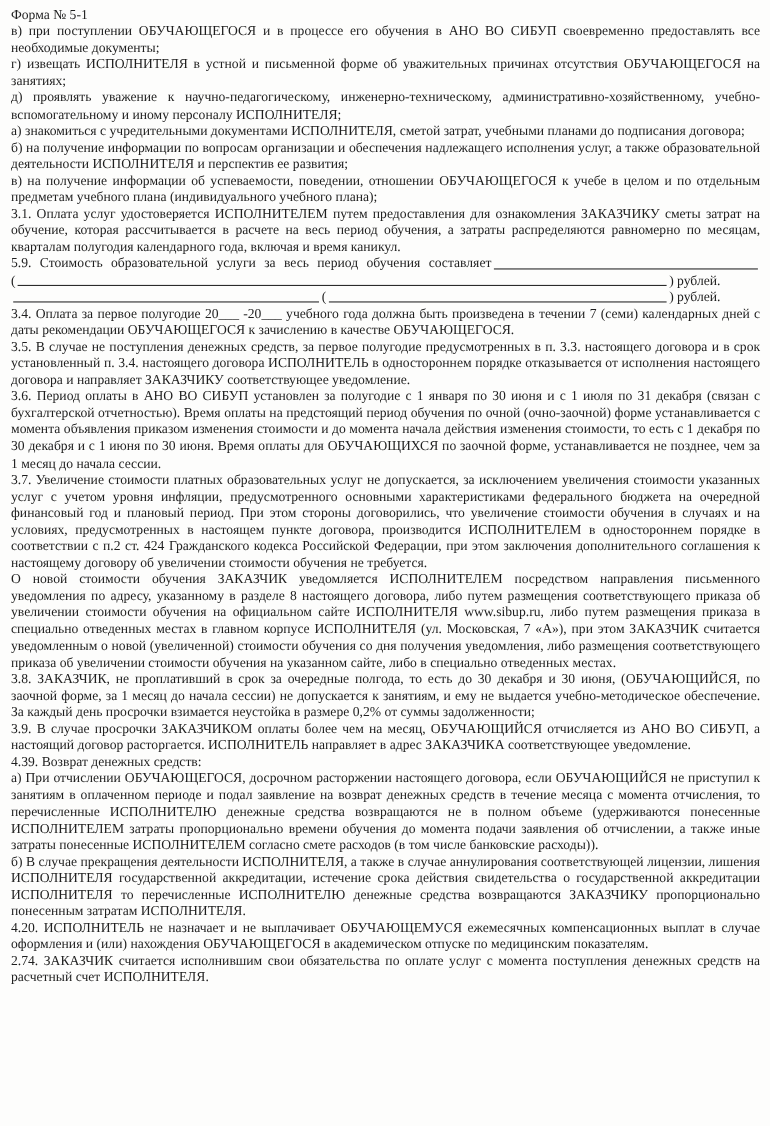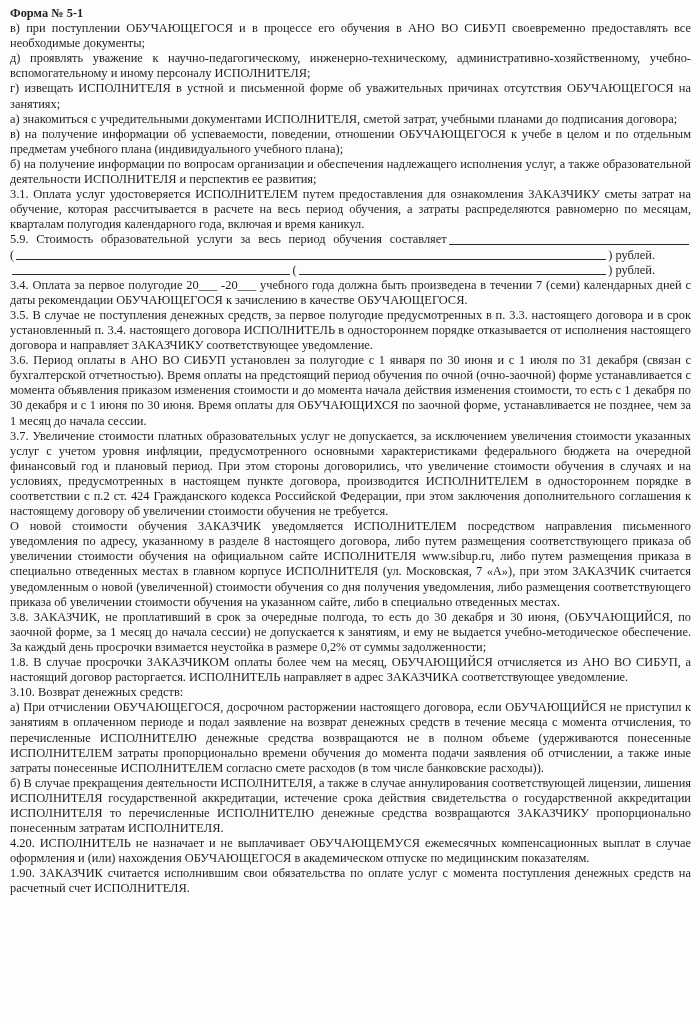--- a/index.html
+++ b/index.html
@@ -15,21 +15,21 @@
     font-family: "Liberation Serif", serif;
     color: #1e1e1e;
   }
   .doc {
     padding: 6px 9px 0 10px;
     font-size: 12.4px;
     line-height: 15.1px;
   }
   .para { margin: 0; }
   .para.p  { text-align: justify; }
-  .para.pb { font-weight: bold; text-align: left; }
+  .para.pb { font-weight: normal; text-align: left; }
   .para.h  { font-weight: bold; text-align: center; }
   .para.fill {
     display: flex;
     align-items: stretch;
     white-space: pre;
   }
   .para.fill .seg { flex: 0 0 auto; }
   .para.fill.spread .seg { word-spacing: 4.5px; }
   .para.fill.inset { margin-right: 36px; }
   .blank {
@@ -39,35 +39,35 @@
     min-width: 12px;
   }
 </style>
 </head>
 <body>
 
 <div class="doc">
   <div class="para pb">Форма № 5-1</div>
   <div id="doc-body">
       <div class="para p">в) при поступлении ОБУЧАЮЩЕГОСЯ и в процессе его обучения в АНО ВО СИБУП своевременно предоставлять все необходимые документы;</div>
+      <div class="para p">г) извещать ИСПОЛНИТЕЛЯ в устной и письменной форме об уважительных причинах отсутствия ОБУЧАЮЩЕГОСЯ на занятиях;</div>
       <div class="para p">д) проявлять уважение к научно-педагогическому, инженерно-техническому, административно-хозяйственному, учебно-вспомогательному и иному персоналу ИСПОЛНИТЕЛЯ;</div>
-      <div class="para p">г) извещать ИСПОЛНИТЕЛЯ в устной и письменной форме об уважительных причинах отсутствия ОБУЧАЮЩЕГОСЯ на занятиях;</div>
       <div class="para p">а) знакомиться с учредительными документами ИСПОЛНИТЕЛЯ, сметой затрат, учебными планами до подписания договора;</div>
+      <div class="para p">б) на получение информации по вопросам организации и обеспечения надлежащего исполнения услуг, а также образовательной деятельности ИСПОЛНИТЕЛЯ и перспектив ее развития;</div>
       <div class="para p">в) на получение информации об успеваемости, поведении, отношении ОБУЧАЮЩЕГОСЯ к учебе в целом и по отдельным предметам учебного плана (индивидуального учебного плана);</div>
-      <div class="para p">б) на получение информации по вопросам организации и обеспечения надлежащего исполнения услуг, а также образовательной деятельности ИСПОЛНИТЕЛЯ и перспектив ее развития;</div>
       <div class="para p">3.1. Оплата услуг удостоверяется ИСПОЛНИТЕЛЕМ путем предоставления для ознакомления ЗАКАЗЧИКУ сметы затрат на обучение, которая рассчитывается в расчете на весь период обучения, а затраты распределяются равномерно по месяцам, кварталам полугодия календарного года, включая и время каникул.</div>
       <div class="para fill spread"><span class="seg">5.9. Стоимость образовательной услуги за весь период обучения составляет</span><span class="blank" style="flex-grow: 1;"></span></div>
       <div class="para fill inset"><span class="seg">(</span><span class="blank" style="flex-grow: 1;"></span><span class="seg">) рублей.</span></div>
       <div class="para fill inset"><span class="blank" style="flex-grow: 0.95;"></span><span class="seg">(</span><span class="blank" style="flex-grow: 1.05;"></span><span class="seg">) рублей.</span></div>
       <div class="para p">3.4. Оплата за первое полугодие 20___ -20___ учебного года должна быть произведена в течении 7 (семи) календарных дней с даты рекомендации ОБУЧАЮЩЕГОСЯ к зачислению в качестве ОБУЧАЮЩЕГОСЯ.</div>
       <div class="para p">3.5. В случае не поступления денежных средств, за первое полугодие предусмотренных в п. 3.3. настоящего договора и в срок установленный п. 3.4. настоящего договора ИСПОЛНИТЕЛЬ в одностороннем порядке отказывается от исполнения настоящего договора и направляет ЗАКАЗЧИКУ соответствующее уведомление.</div>
       <div class="para p">3.6. Период оплаты в АНО ВО СИБУП установлен за полугодие с 1 января по 30 июня и с 1 июля по 31 декабря (связан с бухгалтерской отчетностью). Время оплаты на предстоящий период обучения по очной (очно-заочной) форме устанавливается с момента объявления приказом изменения стоимости и до момента начала действия изменения стоимости, то есть с 1 декабря по 30 декабря и с 1 июня по 30 июня. Время оплаты для ОБУЧАЮЩИХСЯ по заочной форме, устанавливается не позднее, чем за 1 месяц до начала сессии.</div>
       <div class="para p">3.7. Увеличение стоимости платных образовательных услуг не допускается, за исключением увеличения стоимости указанных услуг с учетом уровня инфляции, предусмотренного основными характеристиками федерального бюджета на очередной финансовый год и плановый период. При этом стороны договорились, что увеличение стоимости обучения в случаях и на условиях, предусмотренных в настоящем пункте договора, производится ИСПОЛНИТЕЛЕМ в одностороннем порядке в соответствии с п.2 ст. 424 Гражданского кодекса Российской Федерации, при этом заключения дополнительного соглашения к настоящему договору об увеличении стоимости обучения не требуется.</div>
       <div class="para p">О новой стоимости обучения ЗАКАЗЧИК уведомляется ИСПОЛНИТЕЛЕМ посредством направления письменного уведомления по адресу, указанному в разделе 8 настоящего договора, либо путем размещения соответствующего приказа об увеличении стоимости обучения на официальном сайте ИСПОЛНИТЕЛЯ www.sibup.ru, либо путем размещения приказа в специально отведенных местах в главном корпусе ИСПОЛНИТЕЛЯ (ул. Московская, 7 «А»), при этом ЗАКАЗЧИК считается уведомленным о новой (увеличенной) стоимости обучения со дня получения уведомления, либо размещения соответствующего приказа об увеличении стоимости обучения на указанном сайте, либо в специально отведенных местах.</div>
       <div class="para p">3.8. ЗАКАЗЧИК, не проплативший в срок за очередные полгода, то есть до 30 декабря и 30 июня, (ОБУЧАЮЩИЙСЯ, по заочной форме, за 1 месяц до начала сессии) не допускается к занятиям, и ему не выдается учебно-методическое обеспечение. За каждый день просрочки взимается неустойка в размере 0,2% от суммы задолженности;</div>
-      <div class="para p">1.8. В случае просрочки ЗАКАЗЧИКОМ оплаты более чем на месяц, ОБУЧАЮЩИЙСЯ отчисляется из АНО ВО СИБУП, а настоящий договор расторгается. ИСПОЛНИТЕЛЬ направляет в адрес ЗАКАЗЧИКА соответствующее уведомление.</div>
-      <div class="para p">3.10. Возврат денежных средств:</div>
+      <div class="para p">3.9. В случае просрочки ЗАКАЗЧИКОМ оплаты более чем на месяц, ОБУЧАЮЩИЙСЯ отчисляется из АНО ВО СИБУП, а настоящий договор расторгается. ИСПОЛНИТЕЛЬ направляет в адрес ЗАКАЗЧИКА соответствующее уведомление.</div>
+      <div class="para p">4.39. Возврат денежных средств:</div>
       <div class="para p">а) При отчислении ОБУЧАЮЩЕГОСЯ, досрочном расторжении настоящего договора, если ОБУЧАЮЩИЙСЯ не приступил к занятиям в оплаченном периоде и подал заявление на возврат денежных средств в течение месяца с момента отчисления, то перечисленные ИСПОЛНИТЕЛЮ денежные средства возвращаются не в полном объеме (удерживаются понесенные ИСПОЛНИТЕЛЕМ затраты пропорционально времени обучения до момента подачи заявления об отчислении, а также иные затраты понесенные ИСПОЛНИТЕЛЕМ согласно смете расходов (в том числе банковские расходы)).</div>
       <div class="para p">б) В случае прекращения деятельности ИСПОЛНИТЕЛЯ, а также в случае аннулирования соответствующей лицензии, лишения ИСПОЛНИТЕЛЯ государственной аккредитации, истечение срока действия свидетельства о государственной аккредитации ИСПОЛНИТЕЛЯ то перечисленные ИСПОЛНИТЕЛЮ денежные средства возвращаются ЗАКАЗЧИКУ пропорционально понесенным затратам ИСПОЛНИТЕЛЯ.</div>
       <div class="para p">4.20. ИСПОЛНИТЕЛЬ не назначает и не выплачивает ОБУЧАЮЩЕМУСЯ ежемесячных компенсационных выплат в случае оформления и (или) нахождения ОБУЧАЮЩЕГОСЯ в академическом отпуске по медицинским показателям.</div>
-      <div class="para p">1.90. ЗАКАЗЧИК считается исполнившим свои обязательства по оплате услуг с момента поступления денежных средств на расчетный счет ИСПОЛНИТЕЛЯ.</div>
+      <div class="para p">2.74. ЗАКАЗЧИК считается исполнившим свои обязательства по оплате услуг с момента поступления денежных средств на расчетный счет ИСПОЛНИТЕЛЯ.</div>
     </div>
 </div>
 
 </body></html>

